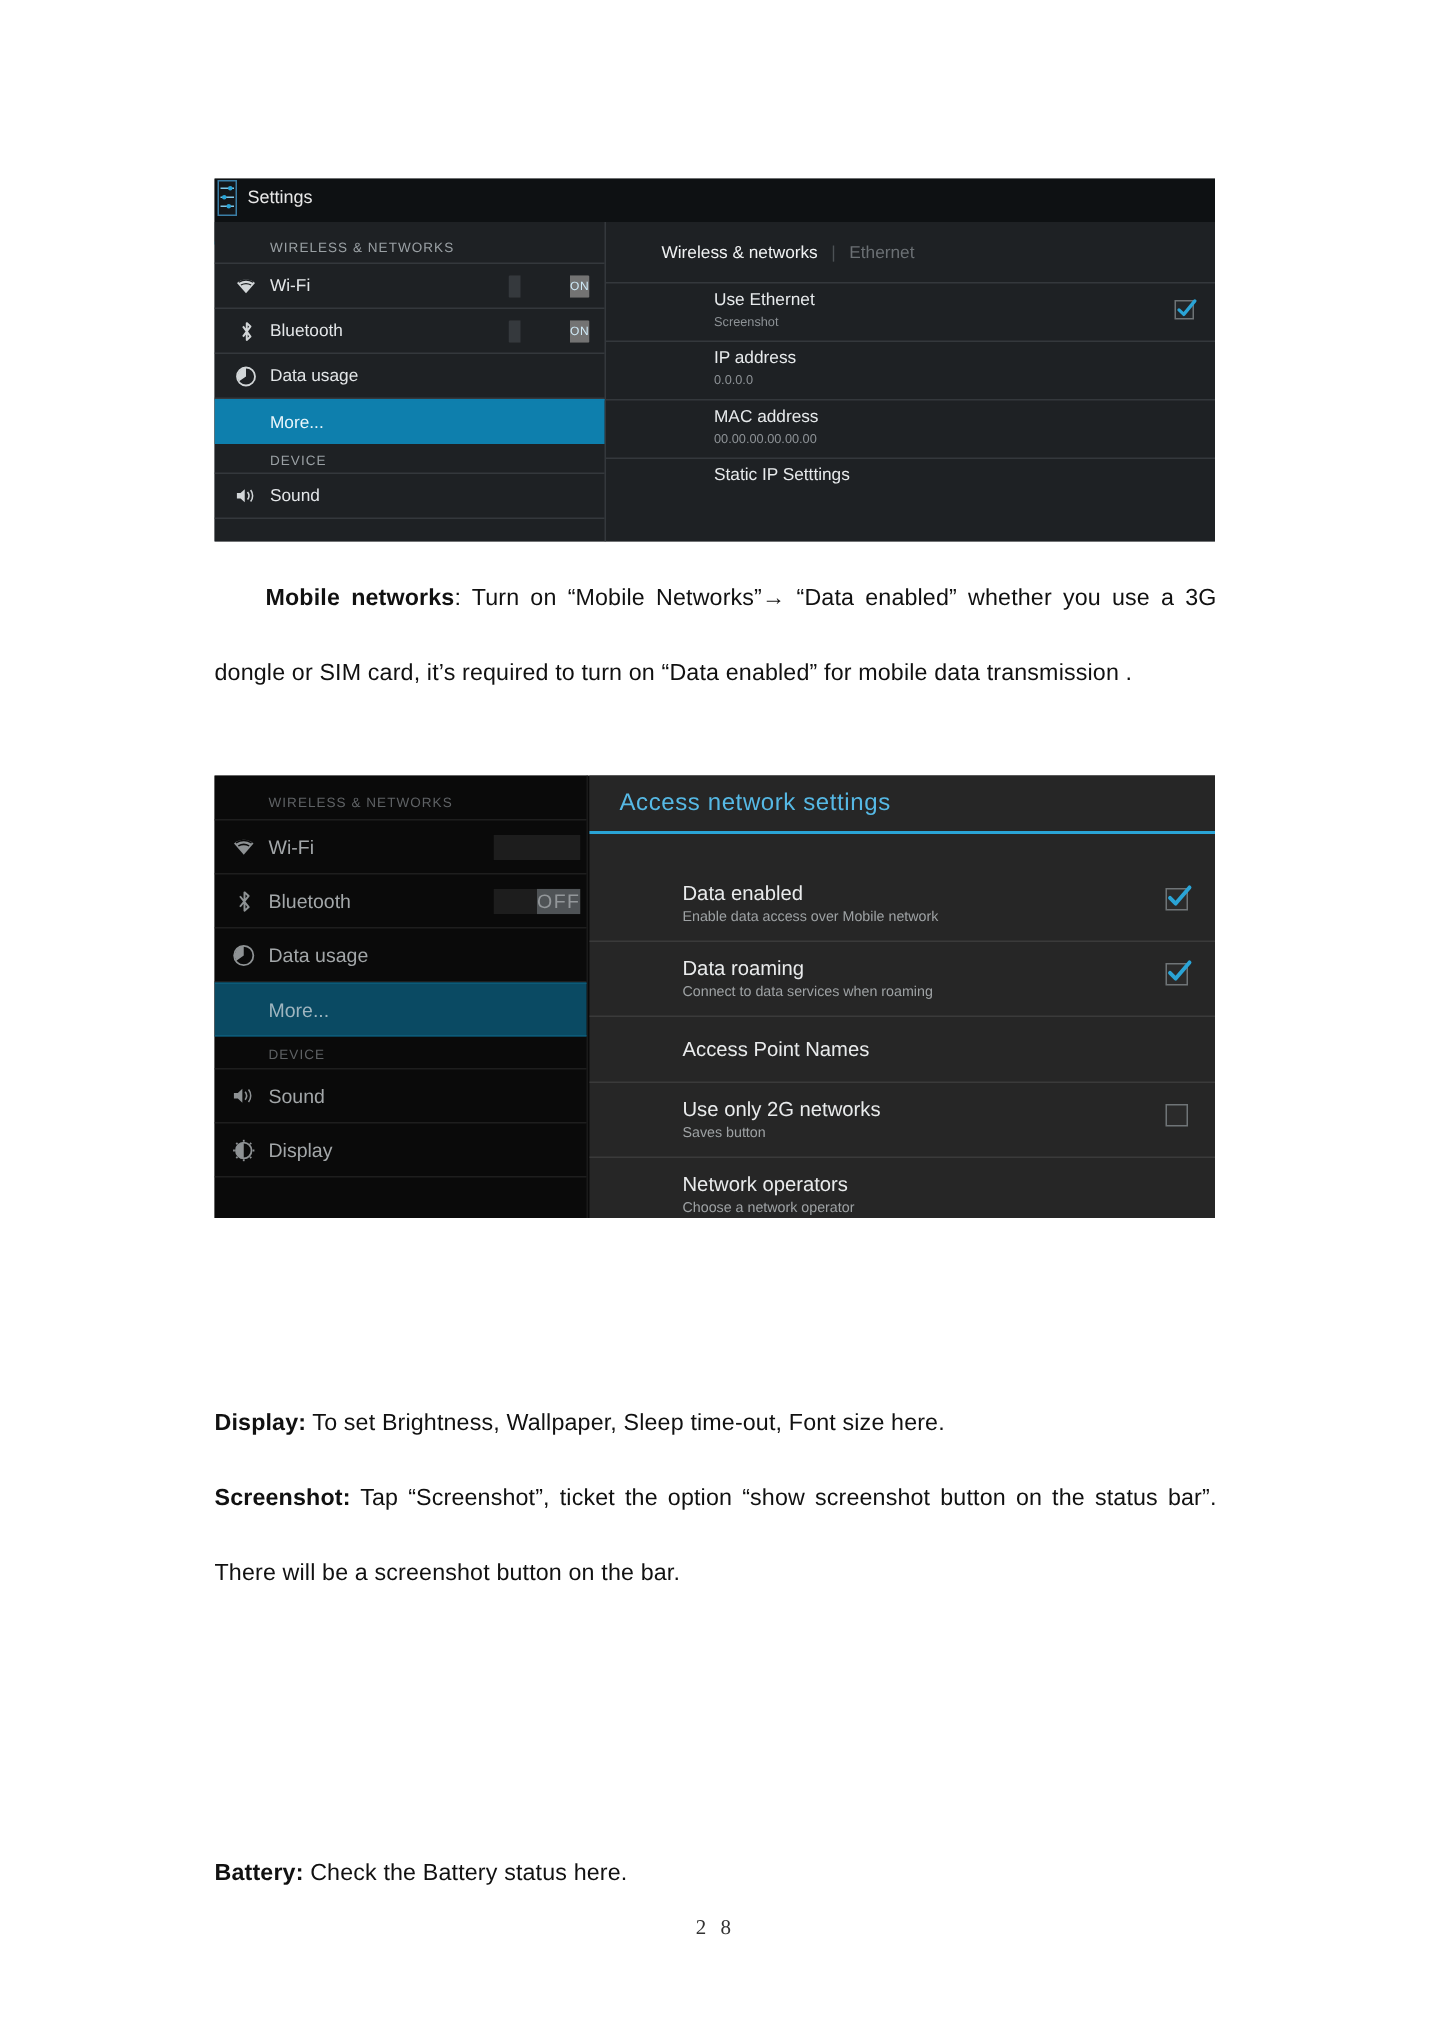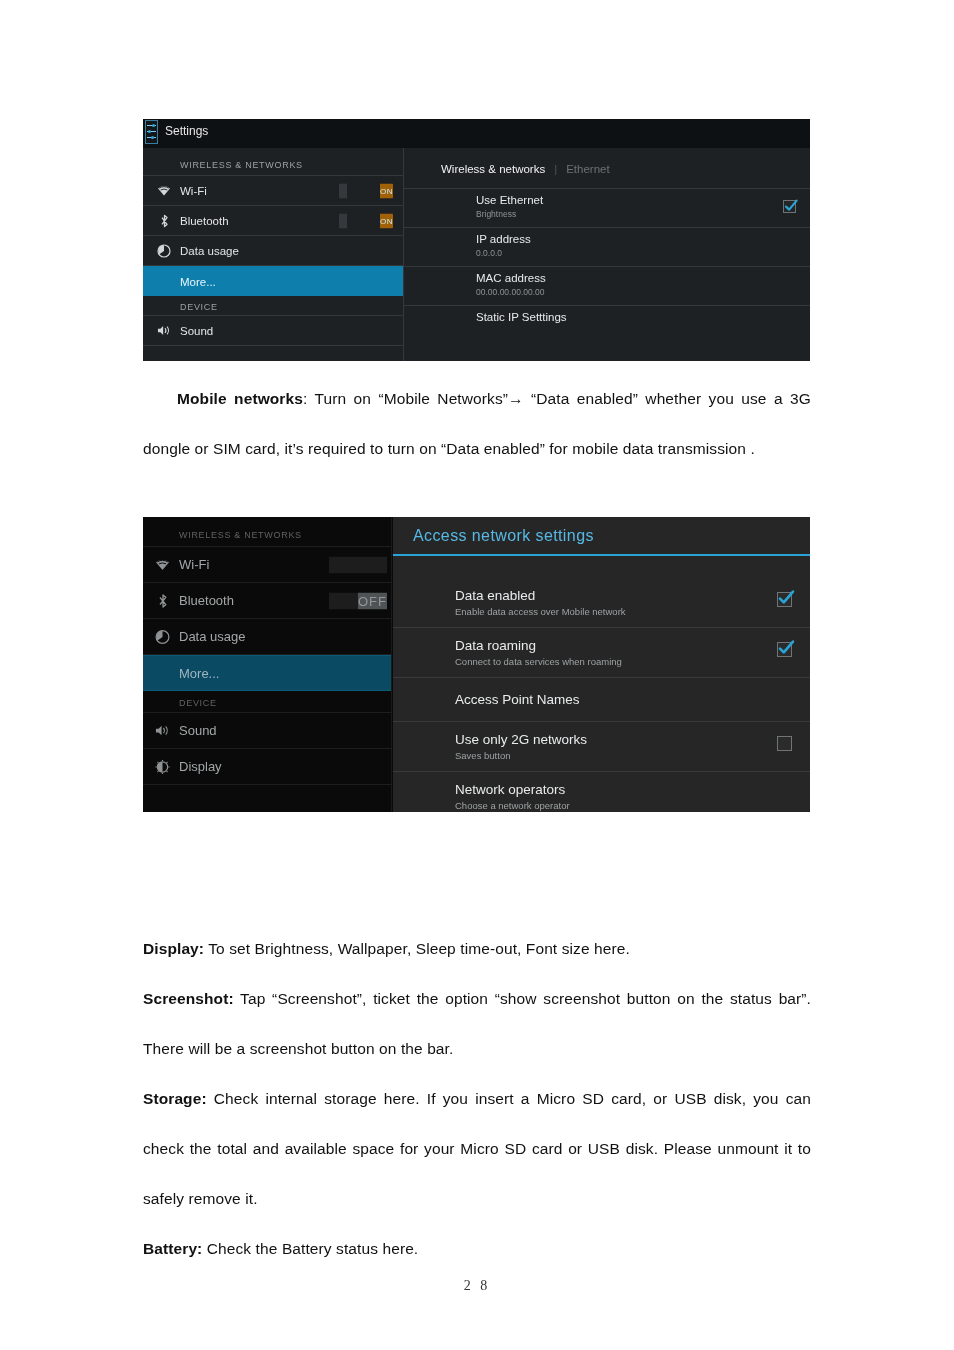--- a/index.html
+++ b/index.html
@@ -178,21 +178,21 @@
     display: flex;
     border-radius: 1px;
     overflow: hidden;
   }
   .toggle .tk {
     flex: 1;
     background: #35393d;
   }
   .toggle .tb {
     flex: 1;
-    background: #a16207;
+    background: #737373;
     color: #cfeaf7;
     font-size: 8px;
     letter-spacing: 0.5px;
     display: flex;
     align-items: center;
     justify-content: center;
     margin-left: 33px;
   }
 
   
@@ -437,21 +437,21 @@
 
       <div class="s1-right">
         <div class="pane-tabs">
           <span class="pane-tab-active">Wireless &amp; networks</span>
           <span class="pane-tab-sep">|</span>
           <span class="pane-tab-inactive">Ethernet</span>
         </div>
 
         <div class="pref-row">
           <div class="pref-title">Use Ethernet</div>
-          <div class="pref-sub">Brightness</div>
+          <div class="pref-sub">Screenshot</div>
           <span class="chk checked">
             <svg width="16" height="16" viewBox="0 0 16 16">
                 <path d="M3 8.6 L6.2 11.6 L13.6 2.6" stroke="#2aa4d6" stroke-width="2.2" fill="none" stroke-linecap="round" stroke-linejoin="round"></path>
               </svg>
           </span>
         </div>
 
         <div class="pref-row">
           <div class="pref-title">IP address</div>
           <div class="pref-sub">0.0.0.0</div>
@@ -603,23 +603,20 @@
 
 
   <div class="doc-text" style="top:924px;">
     <p class="para nojust"><b>Display:</b><span> To set Brightness, Wallpaper, Sleep time-out, Font size here.</span></p>
   </div>
 
   <div class="doc-text" style="top:974px;">
     <p class="para"><b>Screenshot:</b><span> Tap “Screenshot”, ticket the option “show screenshot button on the status bar”. There will be a screenshot button on the bar.</span></p>
   </div>
 
-  <div class="doc-text" style="top:1074px;">
-    <p class="para"><b>Storage:</b><span> Check internal storage here. If you insert a Micro SD card, or USB disk, you can check the total and available space for your Micro SD card or USB disk. Please unmount it to safely remove it.</span></p>
-  </div>
 
   <div class="doc-text" style="top:1224px;">
     <p class="para nojust"><b>Battery:</b><span> Check the Battery status here.</span></p>
   </div>
 
   <div class="page-number">2 8</div>
 
 </div>
 
 </body></html>

